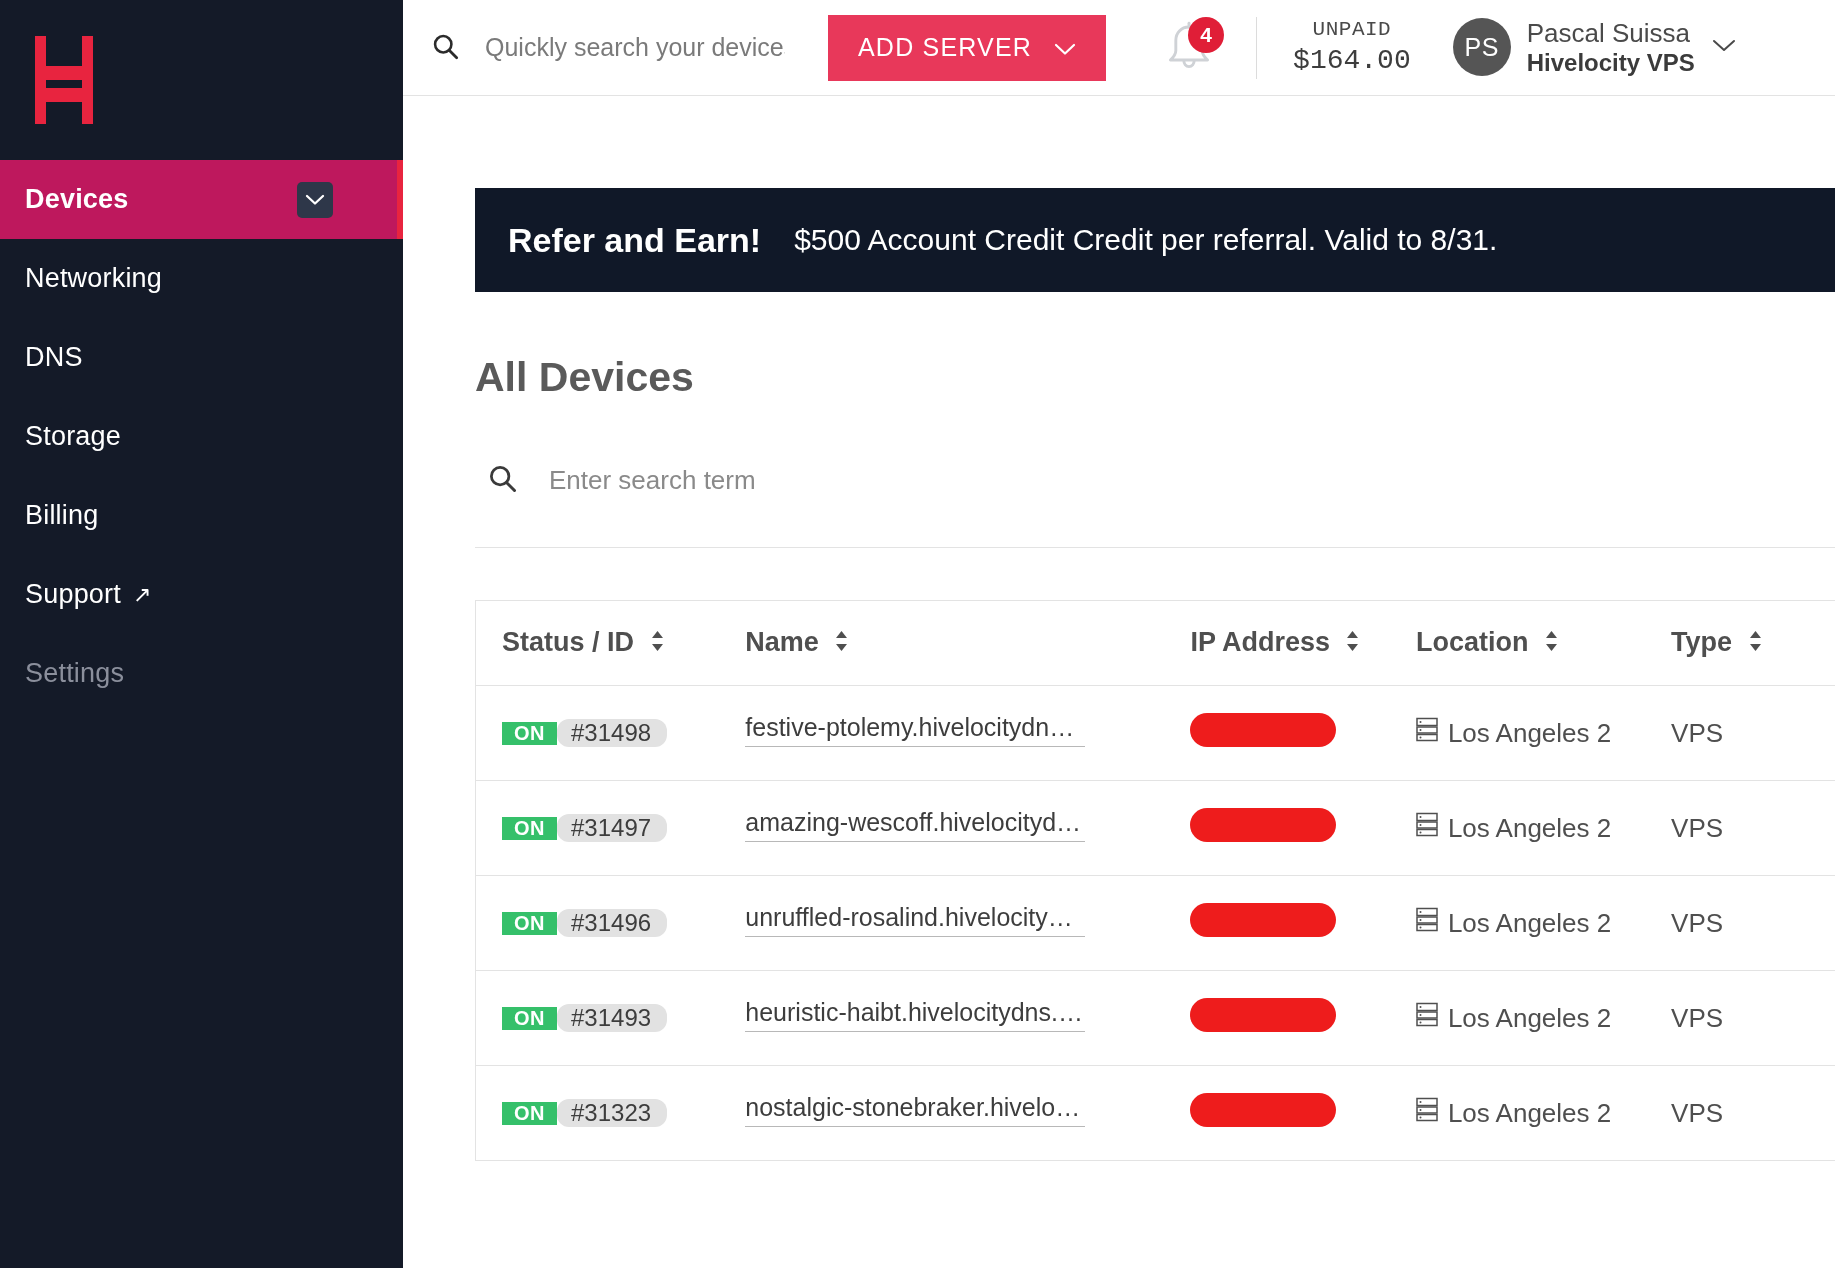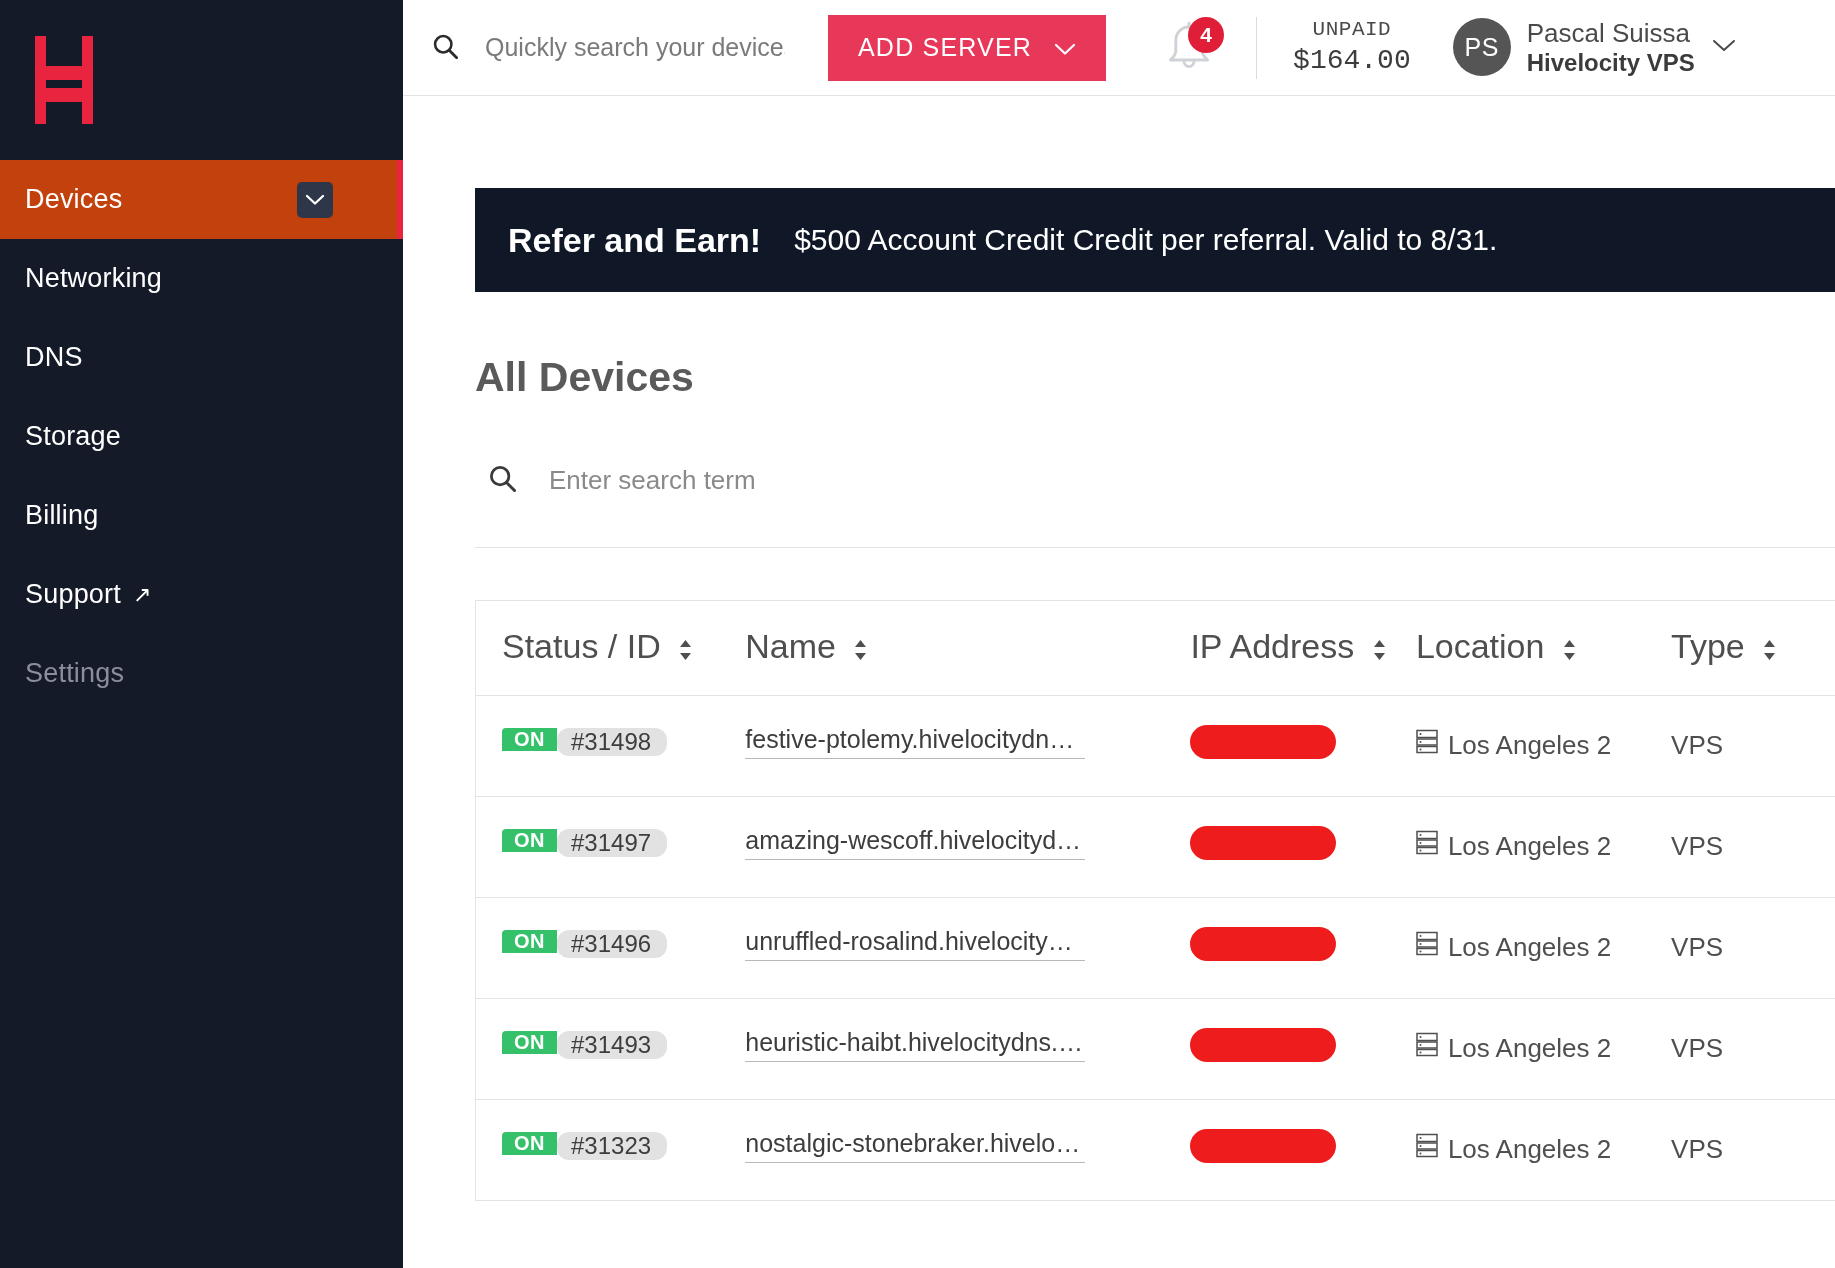--- a/index.html
+++ b/index.html
@@ -62,22 +62,22 @@
     align-items: center;
     padding-left: 25px;
     color: #ffffff;
     font-size: 27px;
     letter-spacing: 0.2px;
     position: relative;
     cursor: pointer;
     user-select: none;
   }
   .nav-item.active {
-    background: #c2410c;
-    font-weight: normal;
+    background: #be185d;
+    font-weight: bold;
   }
   .nav-item.active::after {
     content: "";
     position: absolute;
     right: 0;
     top: 0;
     bottom: 0;
     width: 6px;
     background: #e8243f;
   }
@@ -280,23 +280,23 @@
     border-left: 1px solid #e3e3e3;
     border-top: 1px solid #e3e3e3;
   }
   table.devices {
     border-collapse: collapse;
     width: 100%;
     table-layout: fixed;
   }
   table.devices th {
     text-align: left;
-    font-size: 34px;
+    font-size: 27px;
     color: #4f4f4f;
-    font-weight: normal;
+    font-weight: bold;
     padding: 26px 0 26px 26px;
     border-bottom: 1px solid #e3e3e3;
     white-space: nowrap;
   }
   table.devices td {
     padding: 26px 0 26px 26px;
     border-bottom: 1px solid #e3e3e3;
     vertical-align: middle;
     font-size: 26px;
     color: #4f4f4f;
@@ -308,21 +308,21 @@
   .col-type   { width: 160px; }
 
   .sort-icon {
     display: inline-block;
     margin-left: 9px;
     vertical-align: middle;
   }
 
   .status-pill {
     display: inline-flex;
-    align-items: flex-start;
+    align-items: center;
     border-radius: 4px;
     overflow: hidden;
     height: 42px;
   }
   .status-pill .on {
     background: #35c06a;
     color: #ffffff;
     font-size: 20px;
     font-weight: bold;
     display: flex;

